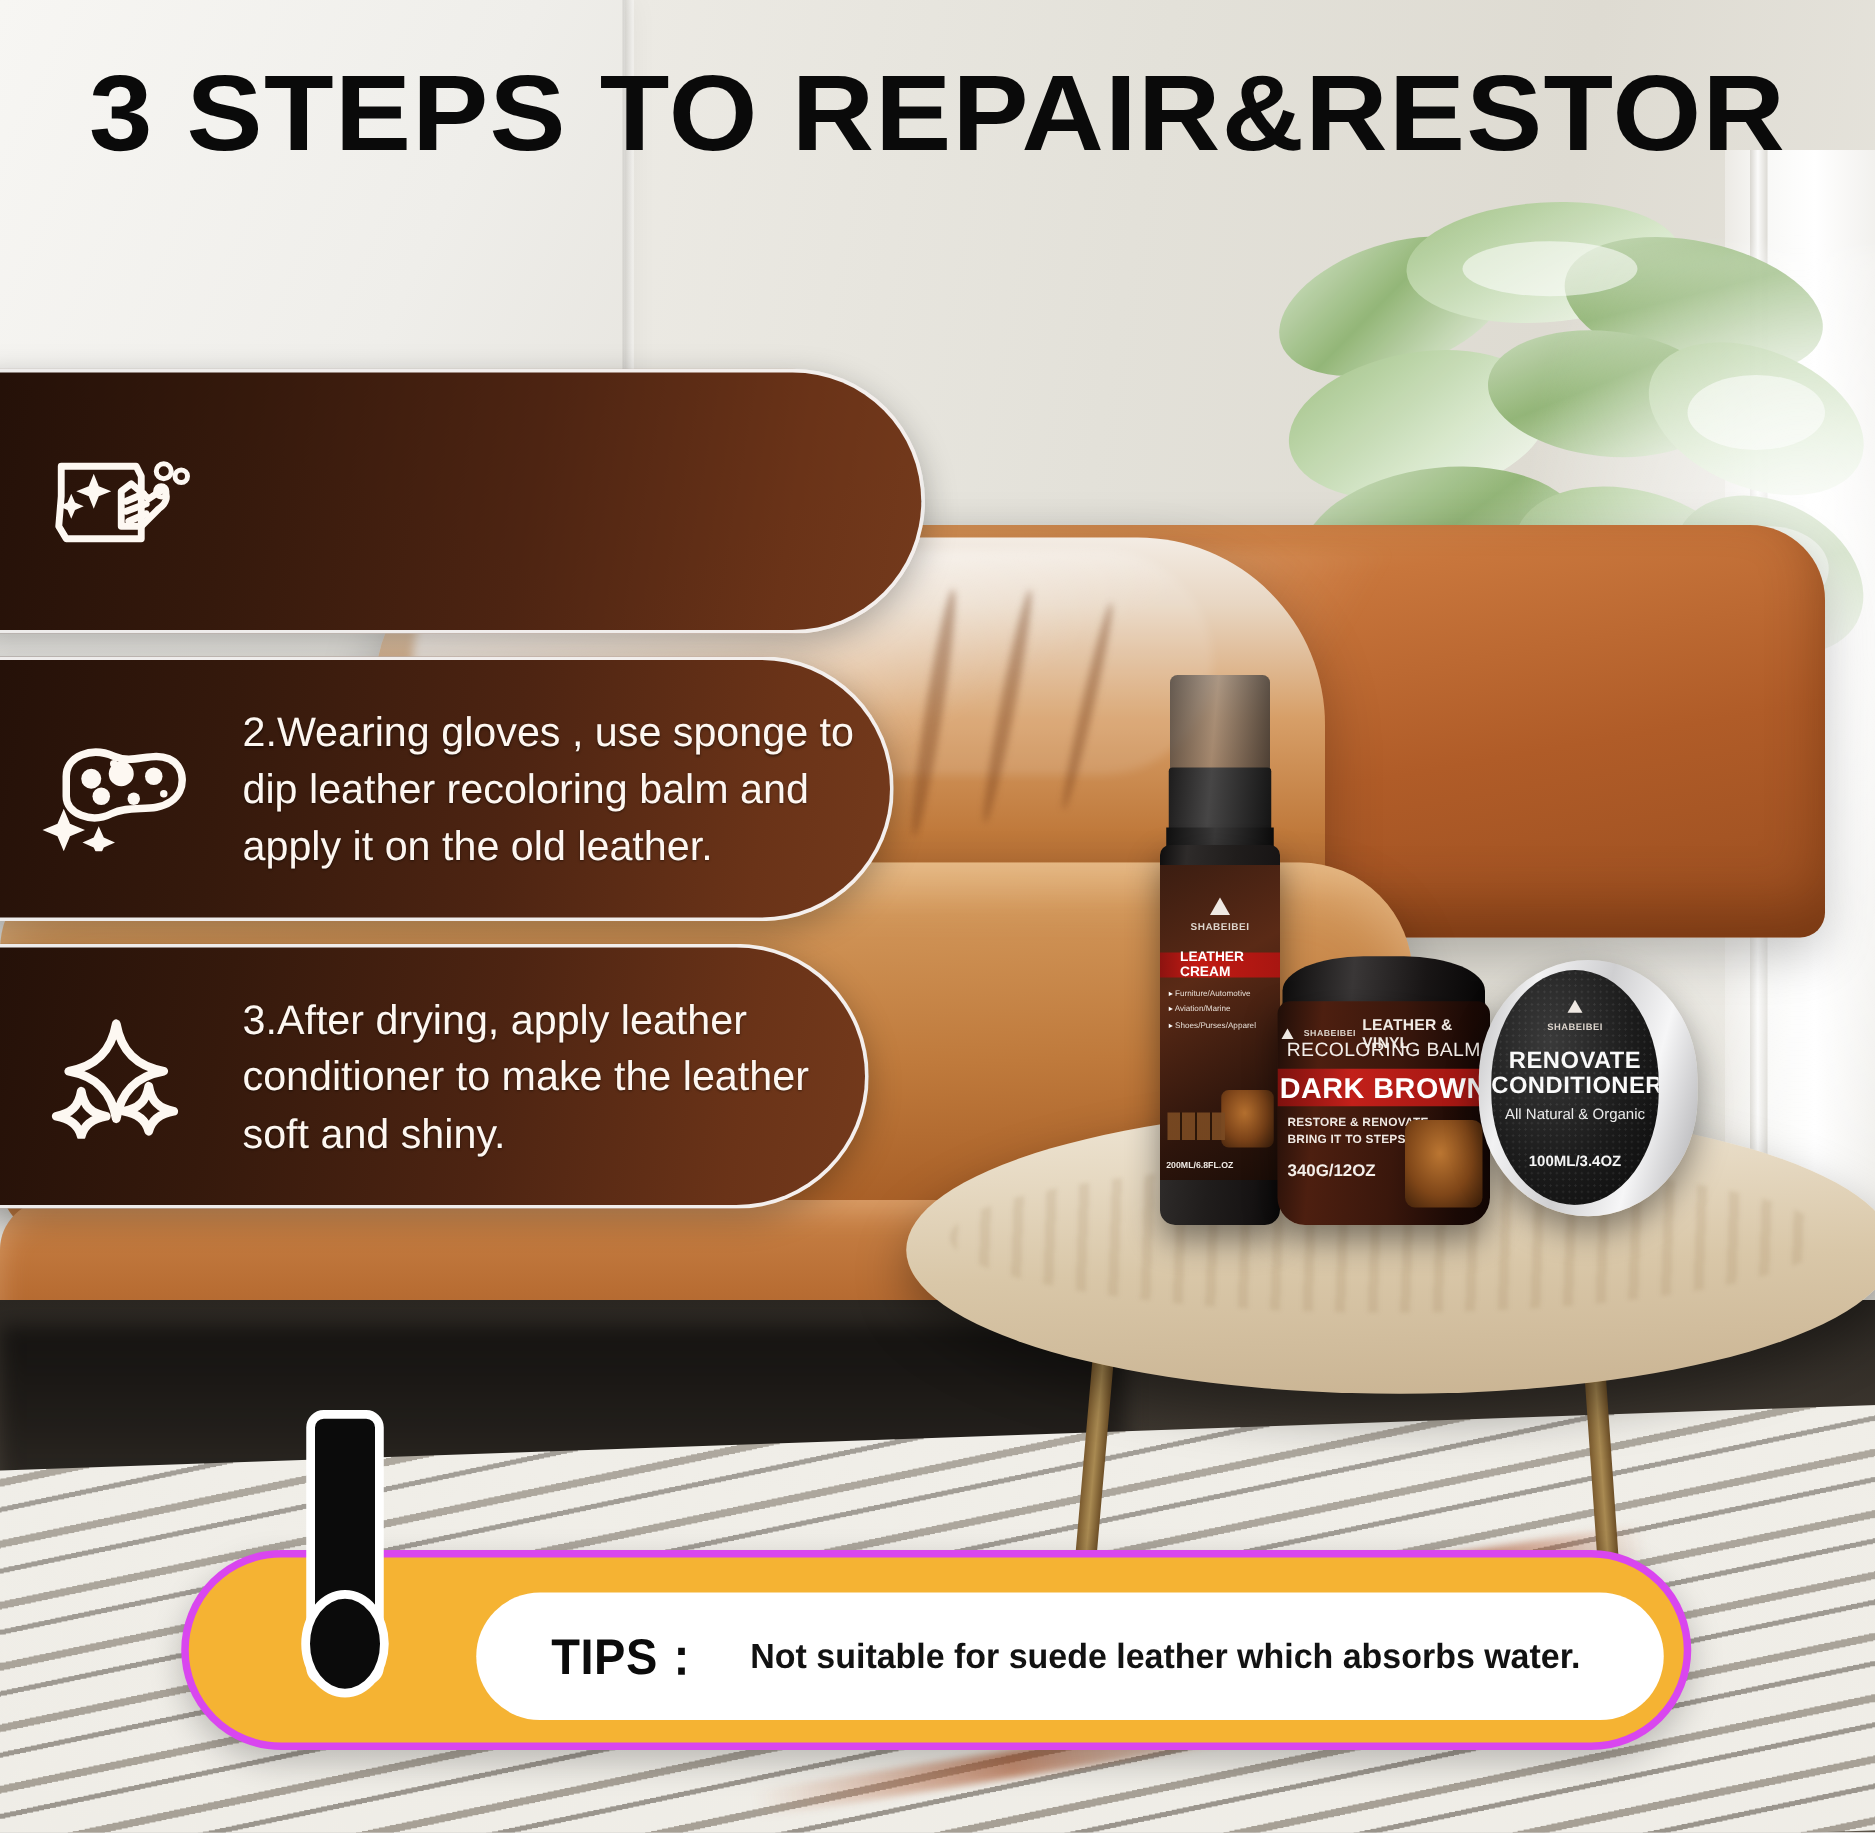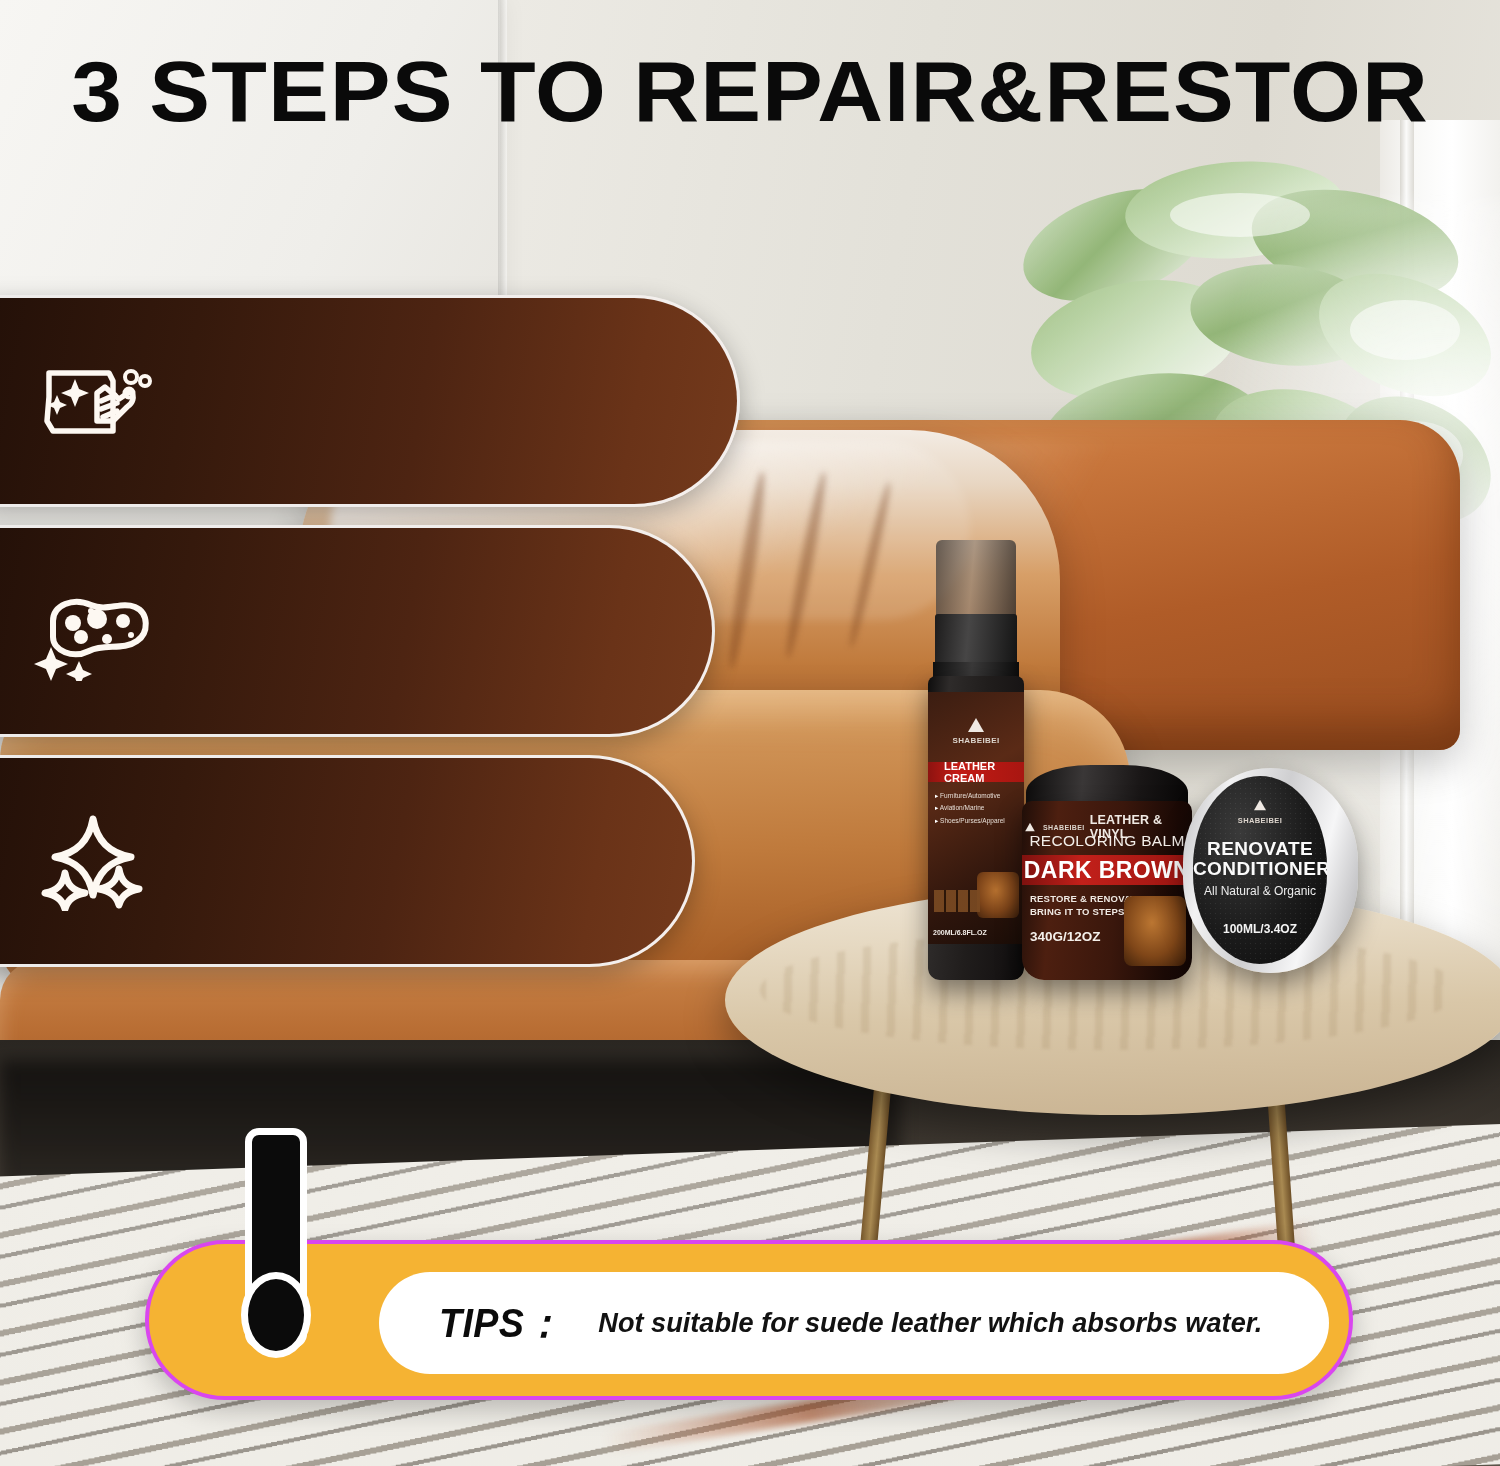--- a/index.html
+++ b/index.html
@@ -348,24 +348,23 @@
   .tin-size {
     position: absolute; left: 0; top: 146px; width: 100%; text-align: center;
     color: #f4f4f4; font-size: 12px; font-weight: 700;
   }
 
   
   .tips-bar {
     position: absolute; left: 145px; top: 1240px; width: 1208px; height: 160px;
     background: #f5b333;
     border-radius: 80px;
-    border: 4px solid #d946ef;
+    border: 6px solid #d946ef;
     display: flex; align-items: center;
     box-shadow: 0 10px 26px rgba(0,0,0,.22);
-    font-style: italic;
   }
   .tips-inner {
     position: absolute; left: 230px; top: 28px; width: 950px; height: 102px;
     background: #ffffff; border-radius: 52px;
     display: flex; align-items: center; padding-left: 56px;
   }
   .tips-label {
     color: #0b0b0b; font-size: 40px; font-weight: 700; letter-spacing: .5px;
     transform: scaleX(.94); white-space: nowrap;
   }
@@ -490,32 +489,34 @@
           <circle cx="88" cy="40" r="7"></circle>
           <circle cx="46" cy="56" r="7"></circle>
           <circle cx="72" cy="58" r="5"></circle>
           <circle cx="56" cy="30" r="3"></circle>
           <circle cx="96" cy="54" r="3"></circle>
           <path d="M16 66 l5 12 12 5 -12 5 -5 12 -5 -12 -12 -5 12 -5 z"></path>
           <path d="M44 80 l4 9 9 4 -9 4 -4 9 -4 -9 -9 -4 9 -4 z"></path>
         </g>
       </svg>
     </div>
+    <div class="step-text">2.Wearing gloves , use sponge to dip leather recoloring balm and apply it on the old leather.</div>
   </div>
 
   <div class="step" id="step-3">
     <div class="step-icon">
       <svg viewBox="0 0 120 100">
         <g fill="none" stroke="#fdf8f2" stroke-width="7" stroke-linejoin="round">
           <path d="M58 8 C62 30 74 42 96 46 C74 50 62 62 58 84 C54 62 42 50 20 46 C42 42 54 30 58 8 Z"></path>
           <path d="M30 62 C32 74 38 80 50 82 C38 84 32 90 30 98 C28 90 22 84 10 82 C22 80 28 74 30 62 Z"></path>
           <path d="M84 58 C86 70 92 76 104 78 C92 80 86 86 84 94 C82 86 76 80 64 78 C76 76 82 70 84 58 Z"></path>
         </g>
       </svg>
     </div>
+    <div class="step-text">3.After drying, apply leather conditioner to make the leather soft and shiny.</div>
   </div>
 
   <div class="products">
 
     <div class="bottle">
       <div class="bottle-cap"></div>
       <div class="bottle-collar"></div>
       <div class="bottle-ring"></div>
       <div class="bottle-body">
         <div class="bottle-label">

